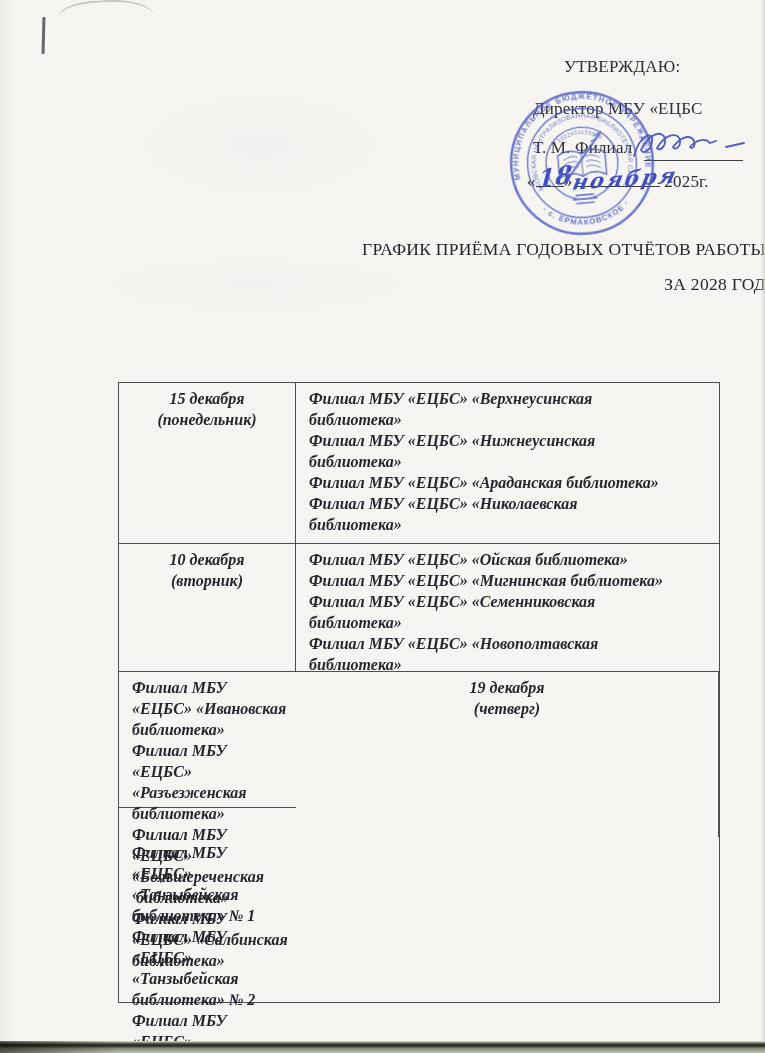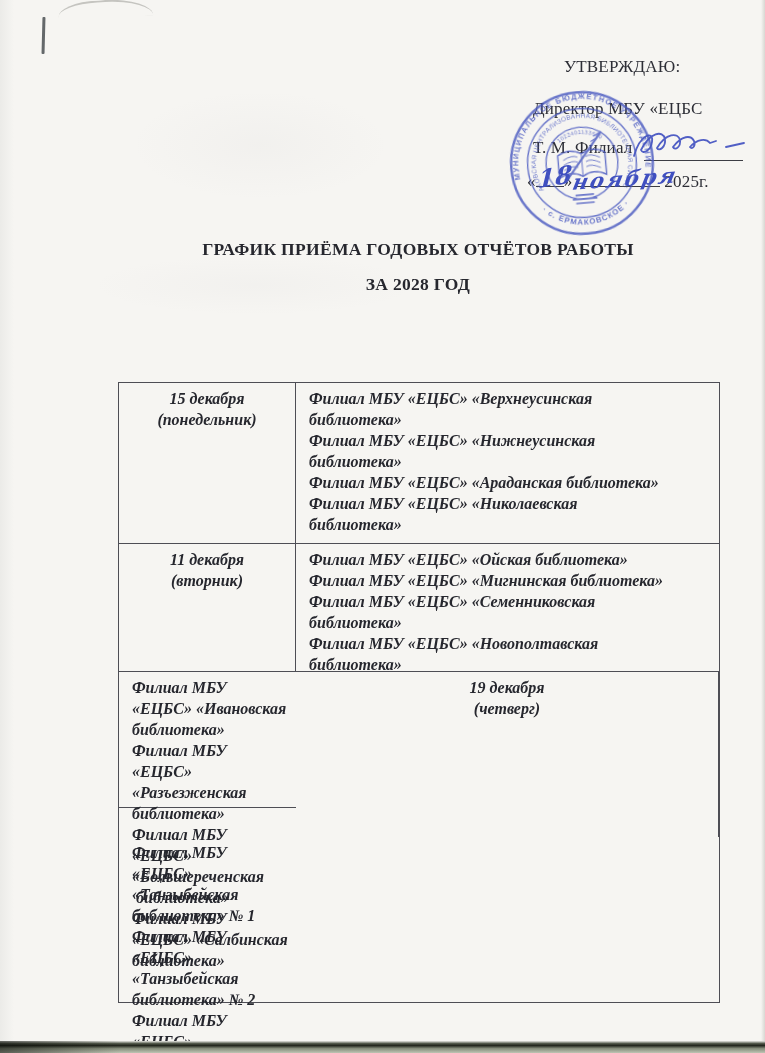--- a/index.html
+++ b/index.html
@@ -33,21 +33,21 @@
   .u1{width:28px;}
   .u2{width:83px;}
   .hand{font-style:italic;font-weight:bold;color:#3f4fc0;font-family:"DejaVu Serif",serif;}
   .hand-day{position:absolute;left:2px;top:-24px;font-size:24px;transform:rotate(-10deg) skewX(-14deg);letter-spacing:1px;}
   .hand-month{position:absolute;left:-4px;top:-20px;font-size:21px;transform:rotate(-4deg) skewX(-16deg);letter-spacing:2px;white-space:nowrap;}
 
   
   .stamp{position:absolute;left:505px;top:86px;width:154px;height:154px;opacity:.8;transform:rotate(-5deg);filter:blur(.3px);}
 
   
-  .title{position:absolute;left:70px;top:240px;width:696px;text-align:center;font-weight:bold;font-size:17.5px;letter-spacing:.3px;color:#26272e;}
+  .title{position:absolute;left:70px;top:240px;width:696px;text-align:right;font-weight:normal;font-size:17.5px;letter-spacing:.3px;color:#26272e;}
   .title div{margin-bottom:17px;line-height:18px;}
 
   
   .sched{position:absolute;left:118px;top:382px;width:600px;border:1.6px solid #4e4e55;display:grid;grid-template-columns:177px 1fr;background:transparent;}
   .cell{border-bottom:1.6px solid #4e4e55;font-weight:bold;font-size:16px;line-height:21px;white-space:pre-wrap;color:#26272e;font-style:italic;}
   .cell.date{border-right:1.6px solid #4e4e55;text-align:center;padding-top:5px;}
   .cell.libs{padding:5px 8px 0 13px;}
   .r0{height:155.4px;} .r1{height:121.4px;} .r2{height:130.4px;} .r3{height:160px;border-bottom:none !important;}
 </style>
 </head>
@@ -122,21 +122,21 @@
     <div class="cell date r0">15 декабря
 (понедельник)</div>
     <div class="cell libs r0">Филиал МБУ «ЕЦБС» «Верхнеусинская
 библиотека»
 Филиал МБУ «ЕЦБС» «Нижнеусинская
 библиотека»
 Филиал МБУ «ЕЦБС» «Араданская библиотека»
 Филиал МБУ «ЕЦБС» «Николаевская
 библиотека»</div>
 
-    <div class="cell date r1">11 декабря
+    <div class="cell date r1">10 декабря
 (вторник)</div>
     <div class="cell libs r1">Филиал МБУ «ЕЦБС» «Ойская библиотека»
 Филиал МБУ «ЕЦБС» «Мигнинская библиотека»
 Филиал МБУ «ЕЦБС» «Семенниковская
 библиотека»
 Филиал МБУ «ЕЦБС» «Новополтавская
 библиотека»</div>
 
     <div class="cell libs r2">Филиал МБУ «ЕЦБС» «Ивановская библиотека»
 Филиал МБУ «ЕЦБС» «Разъезженская

